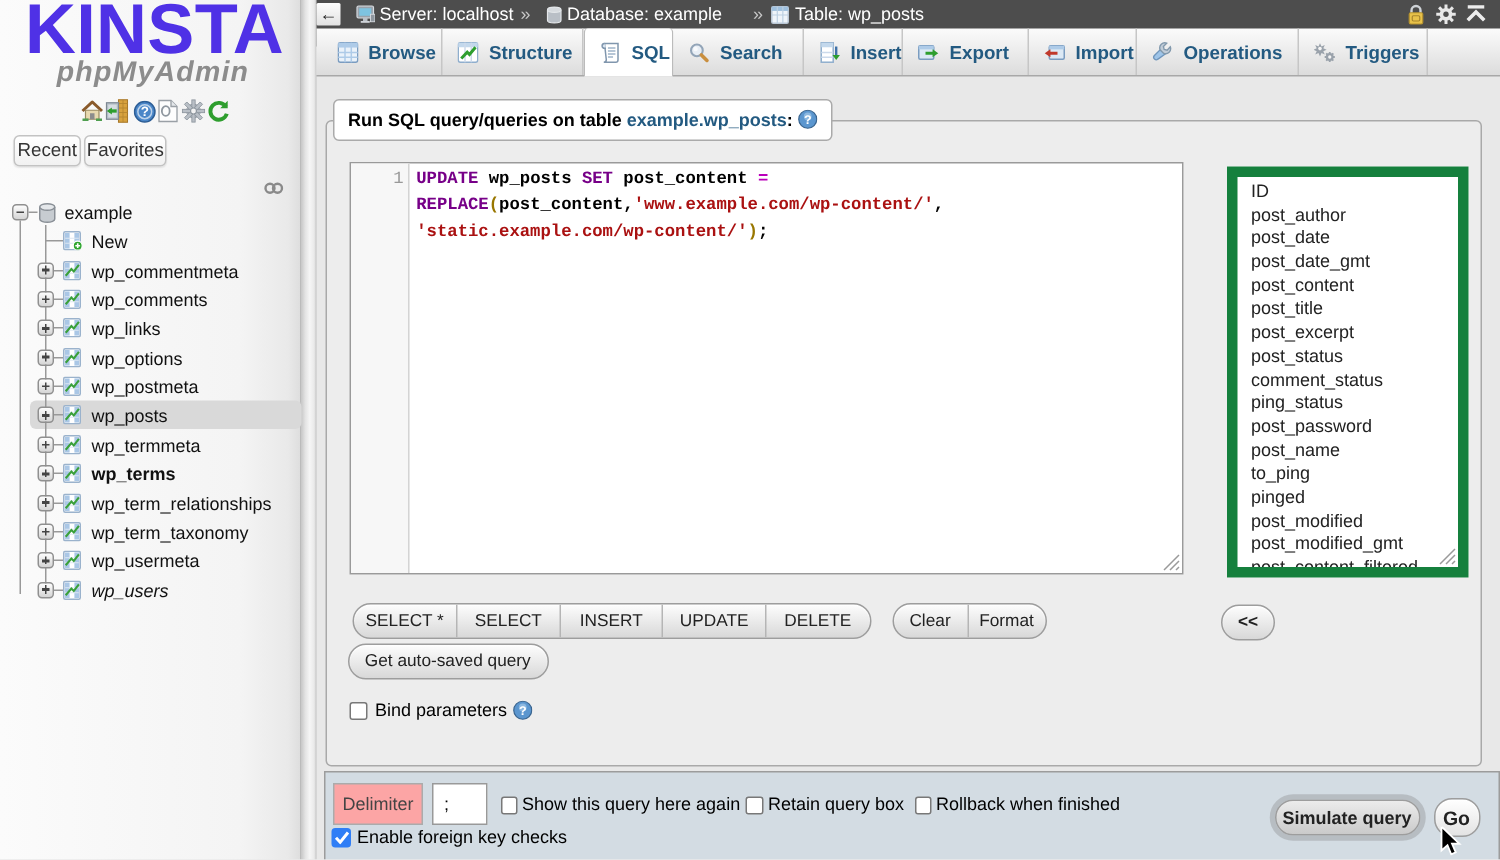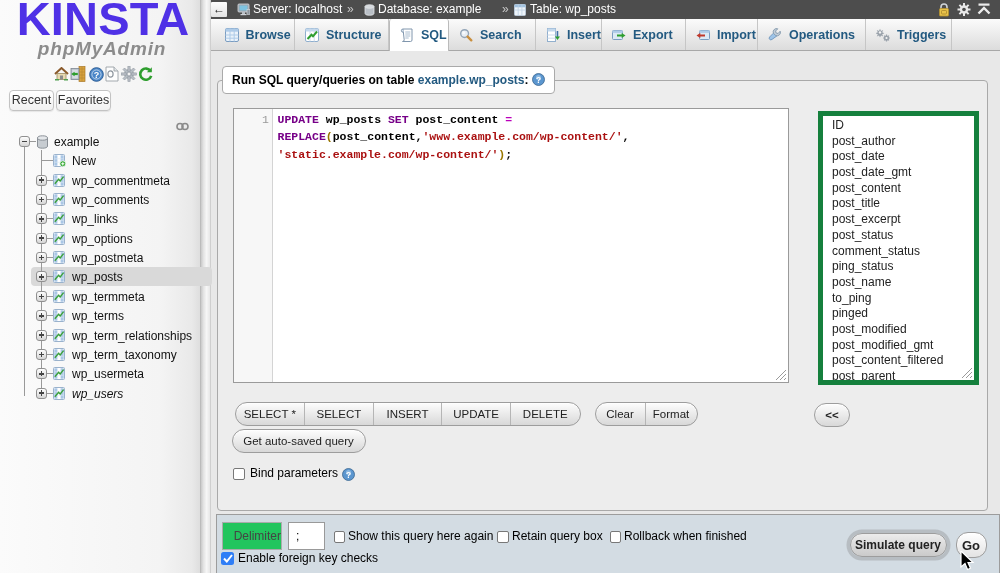--- a/index.html
+++ b/index.html
@@ -54,38 +54,38 @@
   
   #editor { left:233px; top:108px; width:556px; height:275px; background:#fff; border:1px solid #9a9a9a; }
   #gutter { left:0; top:0; width:39px; height:273px; background:#f7f7f7; border-right:1px solid #d4d4d4; }
   #lnum { position:absolute; left:0px; top:4px; width:35px; text-align:right; color:#999;
      font-family:"Liberation Mono",monospace; font-size:11.5px; }
   #code { position:absolute; left:43.5px; top:2px; font-family:"Liberation Mono",monospace;
      font-size:11.5px; font-weight:bold; line-height:17.4px; color:#000; white-space:pre; }
   .kw { color:#770088; } .str { color:#aa1111; } .brk { color:#997700; } .op { color:#bb00bb; }
 
   
-  #collist { left:818px; top:111px; width:161px; height:274px; background:#fff; border:5px solid #15803d;
+  #collist { left:818px; top:111px; width:161px; height:274px; background:#fff; border:7px solid #15803d;
      overflow:hidden; font-size:12px; color:#222; padding-top:2px; }
   #collist div { padding-left:9px; height:15.7px; line-height:15.7px; }
 
   .pill { position:absolute; border:1px solid #9d9d9d; border-radius:12px;
      background:linear-gradient(#fdfdfd,#d8d8d8); color:#222; font-size:11.5px;
      display:flex; overflow:hidden; box-shadow:0 1px 1px rgba(255,255,255,0.8) inset; }
   .pill .cell { height:100%; display:flex; align-items:center; justify-content:center; border-right:1px solid #b5b5b5; }
   .pill .cell:last-child { border-right:none; }
 
   .cb { position:absolute; width:11.5px; height:12px; background:#fff; border:1.5px solid #787878; border-radius:2px; }
   .lbl { position:absolute; font-size:12px; color:#000; white-space:nowrap; }
 
   
   #footer { left:216px; top:514px; width:784px; height:59px; background:#d3dce3;
      border:1px solid #9c9c9c; border-bottom:none; }
-  #delimbox { left:222px; top:522px; width:60px; height:28px; background:#22c55e; border:1px solid #ababab;
-     font-size:12px; color:#444; text-align:right; line-height:26px; }
+  #delimbox { left:222px; top:522px; width:60px; height:28px; background:#fca5a5; border:1px solid #ababab;
+     font-size:12px; color:#444; text-align:center; line-height:26px; }
   #deliminput { left:288px; top:522px; width:37px; height:28px; background:#fff; border:1px solid #999;
      font-size:12px; color:#000; line-height:26px; padding-left:7px; }
   #cbblue { left:221px; top:552px; width:13px; height:13px; background:#2f7ef6; border-radius:2.5px; }
   #cbblue svg { position:absolute; left:1.5px; top:2px; }
 </style>
 </head>
 <body>
   <div id="sidebar" class="abs"></div>
   <div id="divider" class="abs"></div>
 
@@ -131,21 +131,21 @@
 <path d="M13.8 1.2 v5 h-5 z" fill="#2e9e2e"></path>
 </svg>
   </div>
   <div class="sbtn abs" style="left:9px;width:45px;">Recent</div>
   <div class="sbtn abs" style="left:56px;width:55px;">Favorites</div>
   <div id="filtericon" class="abs" style="left:176px;top:117px;"><svg width="13" height="9" viewBox="0 0 13 9">
 <circle cx="4" cy="4.5" r="3" fill="none" stroke="#8a8a8a" stroke-width="1.6"></circle>
 <circle cx="9" cy="4.5" r="3" fill="none" stroke="#8a8a8a" stroke-width="1.6"></circle>
 </svg></div>
 
-  <div id="tree" class="abs" style="left:0;top:0;width:233px;height:573px;margin-left:11px;">
+  <div id="tree" class="abs" style="left:0;top:0;width:233px;height:573px;">
   <div id="selrow" class="abs"></div>
   <div class="tline" style="left:13px;top:147px;width:1px;height:249px;"></div>
   <div class="tline" style="left:30px;top:150px;width:1px;height:243px;"></div>
   <div class="tline" style="left:19px;top:141px;width:6px;height:1px;"></div>
   <div class="pbox minus abs" style="left:8px;top:136px;"></div>
   <svg class="abs" style="left:25px;top:135px;" width="13" height="14" viewBox="0 0 13 14">
 <path d="M1.5 3 v8 a5 2.2 0 0 0 10 0 v-8" fill="#c7ccd1" stroke="#8a9097" stroke-width="1"></path>
 <ellipse cx="6.5" cy="3" rx="5" ry="2.2" fill="#e4e7ea" stroke="#8a9097" stroke-width="1"></ellipse>
 </svg>
   <div class="trow" style="left:43px;top:135px;">example</div>
@@ -231,21 +231,21 @@
   <div class="trow" style="left:61px;top:289.8px;">wp_termmeta</div>
   <div class="tline" style="left:36px;top:315.2px;width:6px;height:1px;"></div>
   <div class="pbox plus abs" style="left:25px;top:310.2px;"></div>
   <svg class="abs" style="left:42px;top:309.2px;" width="13" height="13" viewBox="0 0 13 13">
 <rect x="0.5" y="0.5" width="11" height="12" rx="1" fill="#fff" stroke="#9ab2cc"></rect>
 <rect x="1.3" y="1.3" width="3.1" height="10.4" fill="#aac7e6"></rect>
       <rect x="7.6" y="1.3" width="3.1" height="10.4" fill="#aac7e6"></rect>
 <path d="M1.5 4.8 h9 M1.5 8.2 h9" stroke="#dde8f2" stroke-width="0.7"></path>
 <path d="M1.8 9.8 L5.6 5.4 L7.2 7 L10.6 2.6" fill="none" stroke="#3aa03a" stroke-width="1.4"></path>
     </svg>
-  <div class="trow" style="left:61px;top:309.2px;">wp_terms</div>
+  <div class="trow" style="left:61px;top:309.2px;font-weight:bold;">wp_terms</div>
   <div class="tline" style="left:36px;top:334.5px;width:6px;height:1px;"></div>
   <div class="pbox plus abs" style="left:25px;top:329.5px;"></div>
   <svg class="abs" style="left:42px;top:328.5px;" width="13" height="13" viewBox="0 0 13 13">
 <rect x="0.5" y="0.5" width="11" height="12" rx="1" fill="#fff" stroke="#9ab2cc"></rect>
 <rect x="1.3" y="1.3" width="3.1" height="10.4" fill="#aac7e6"></rect>
       <rect x="7.6" y="1.3" width="3.1" height="10.4" fill="#aac7e6"></rect>
 <path d="M1.5 4.8 h9 M1.5 8.2 h9" stroke="#dde8f2" stroke-width="0.7"></path>
 <path d="M1.8 9.8 L5.6 5.4 L7.2 7 L10.6 2.6" fill="none" stroke="#3aa03a" stroke-width="1.4"></path>
     </svg>
   <div class="trow" style="left:61px;top:328.5px;">wp_term_relationships</div>
@@ -430,20 +430,21 @@
     <div>ID</div>
     <div>post_author</div>
     <div>post_date</div>
     <div>post_date_gmt</div>
     <div>post_content</div>
     <div>post_title</div>
     <div>post_excerpt</div>
     <div>post_status</div>
     <div>comment_status</div>
     <div>ping_status</div>
+    <div>post_password</div>
     <div>post_name</div>
     <div>to_ping</div>
     <div>pinged</div>
     <div>post_modified</div>
     <div>post_modified_gmt</div>
     <div>post_content_filtered</div>
     <div>post_parent</div>
     <svg class="abs" style="right:1px;bottom:1px;" width="12" height="12" viewBox="0 0 12 12">
 <path d="M11 1 L1 11 M11 5 L5 11 M11 9 L9 11" stroke="#9a9a9a" stroke-width="1"></path>
     </svg>

